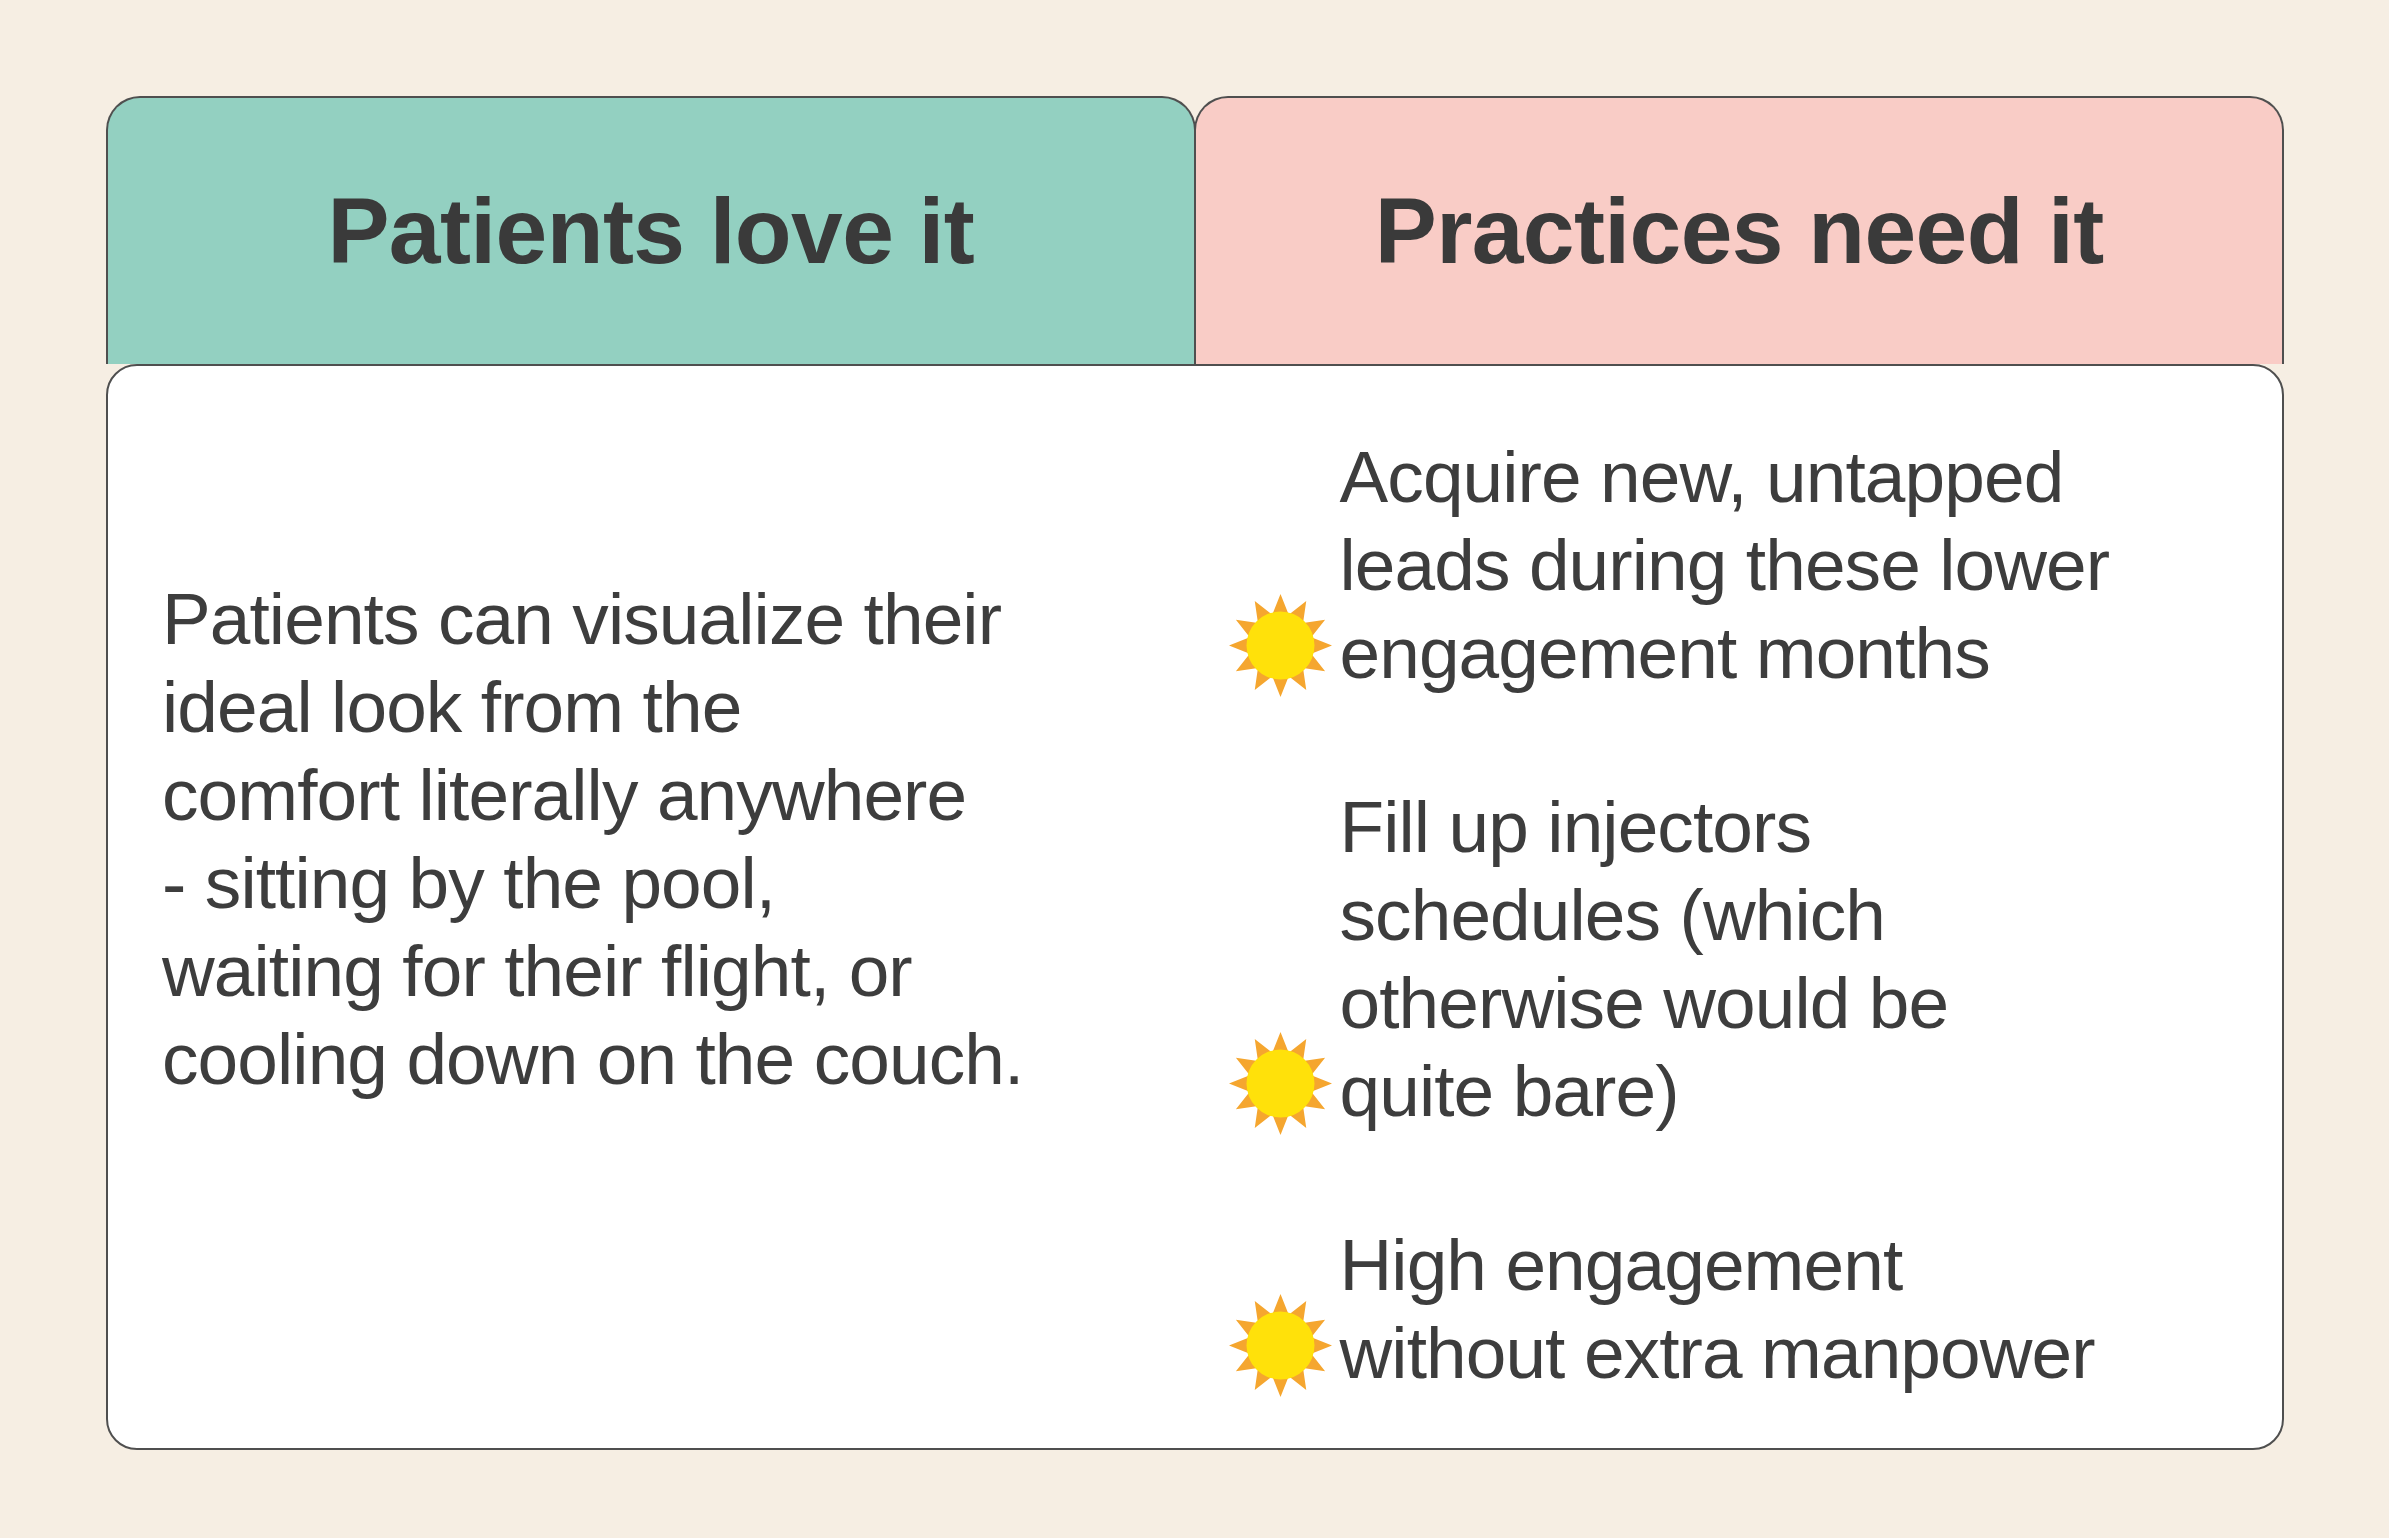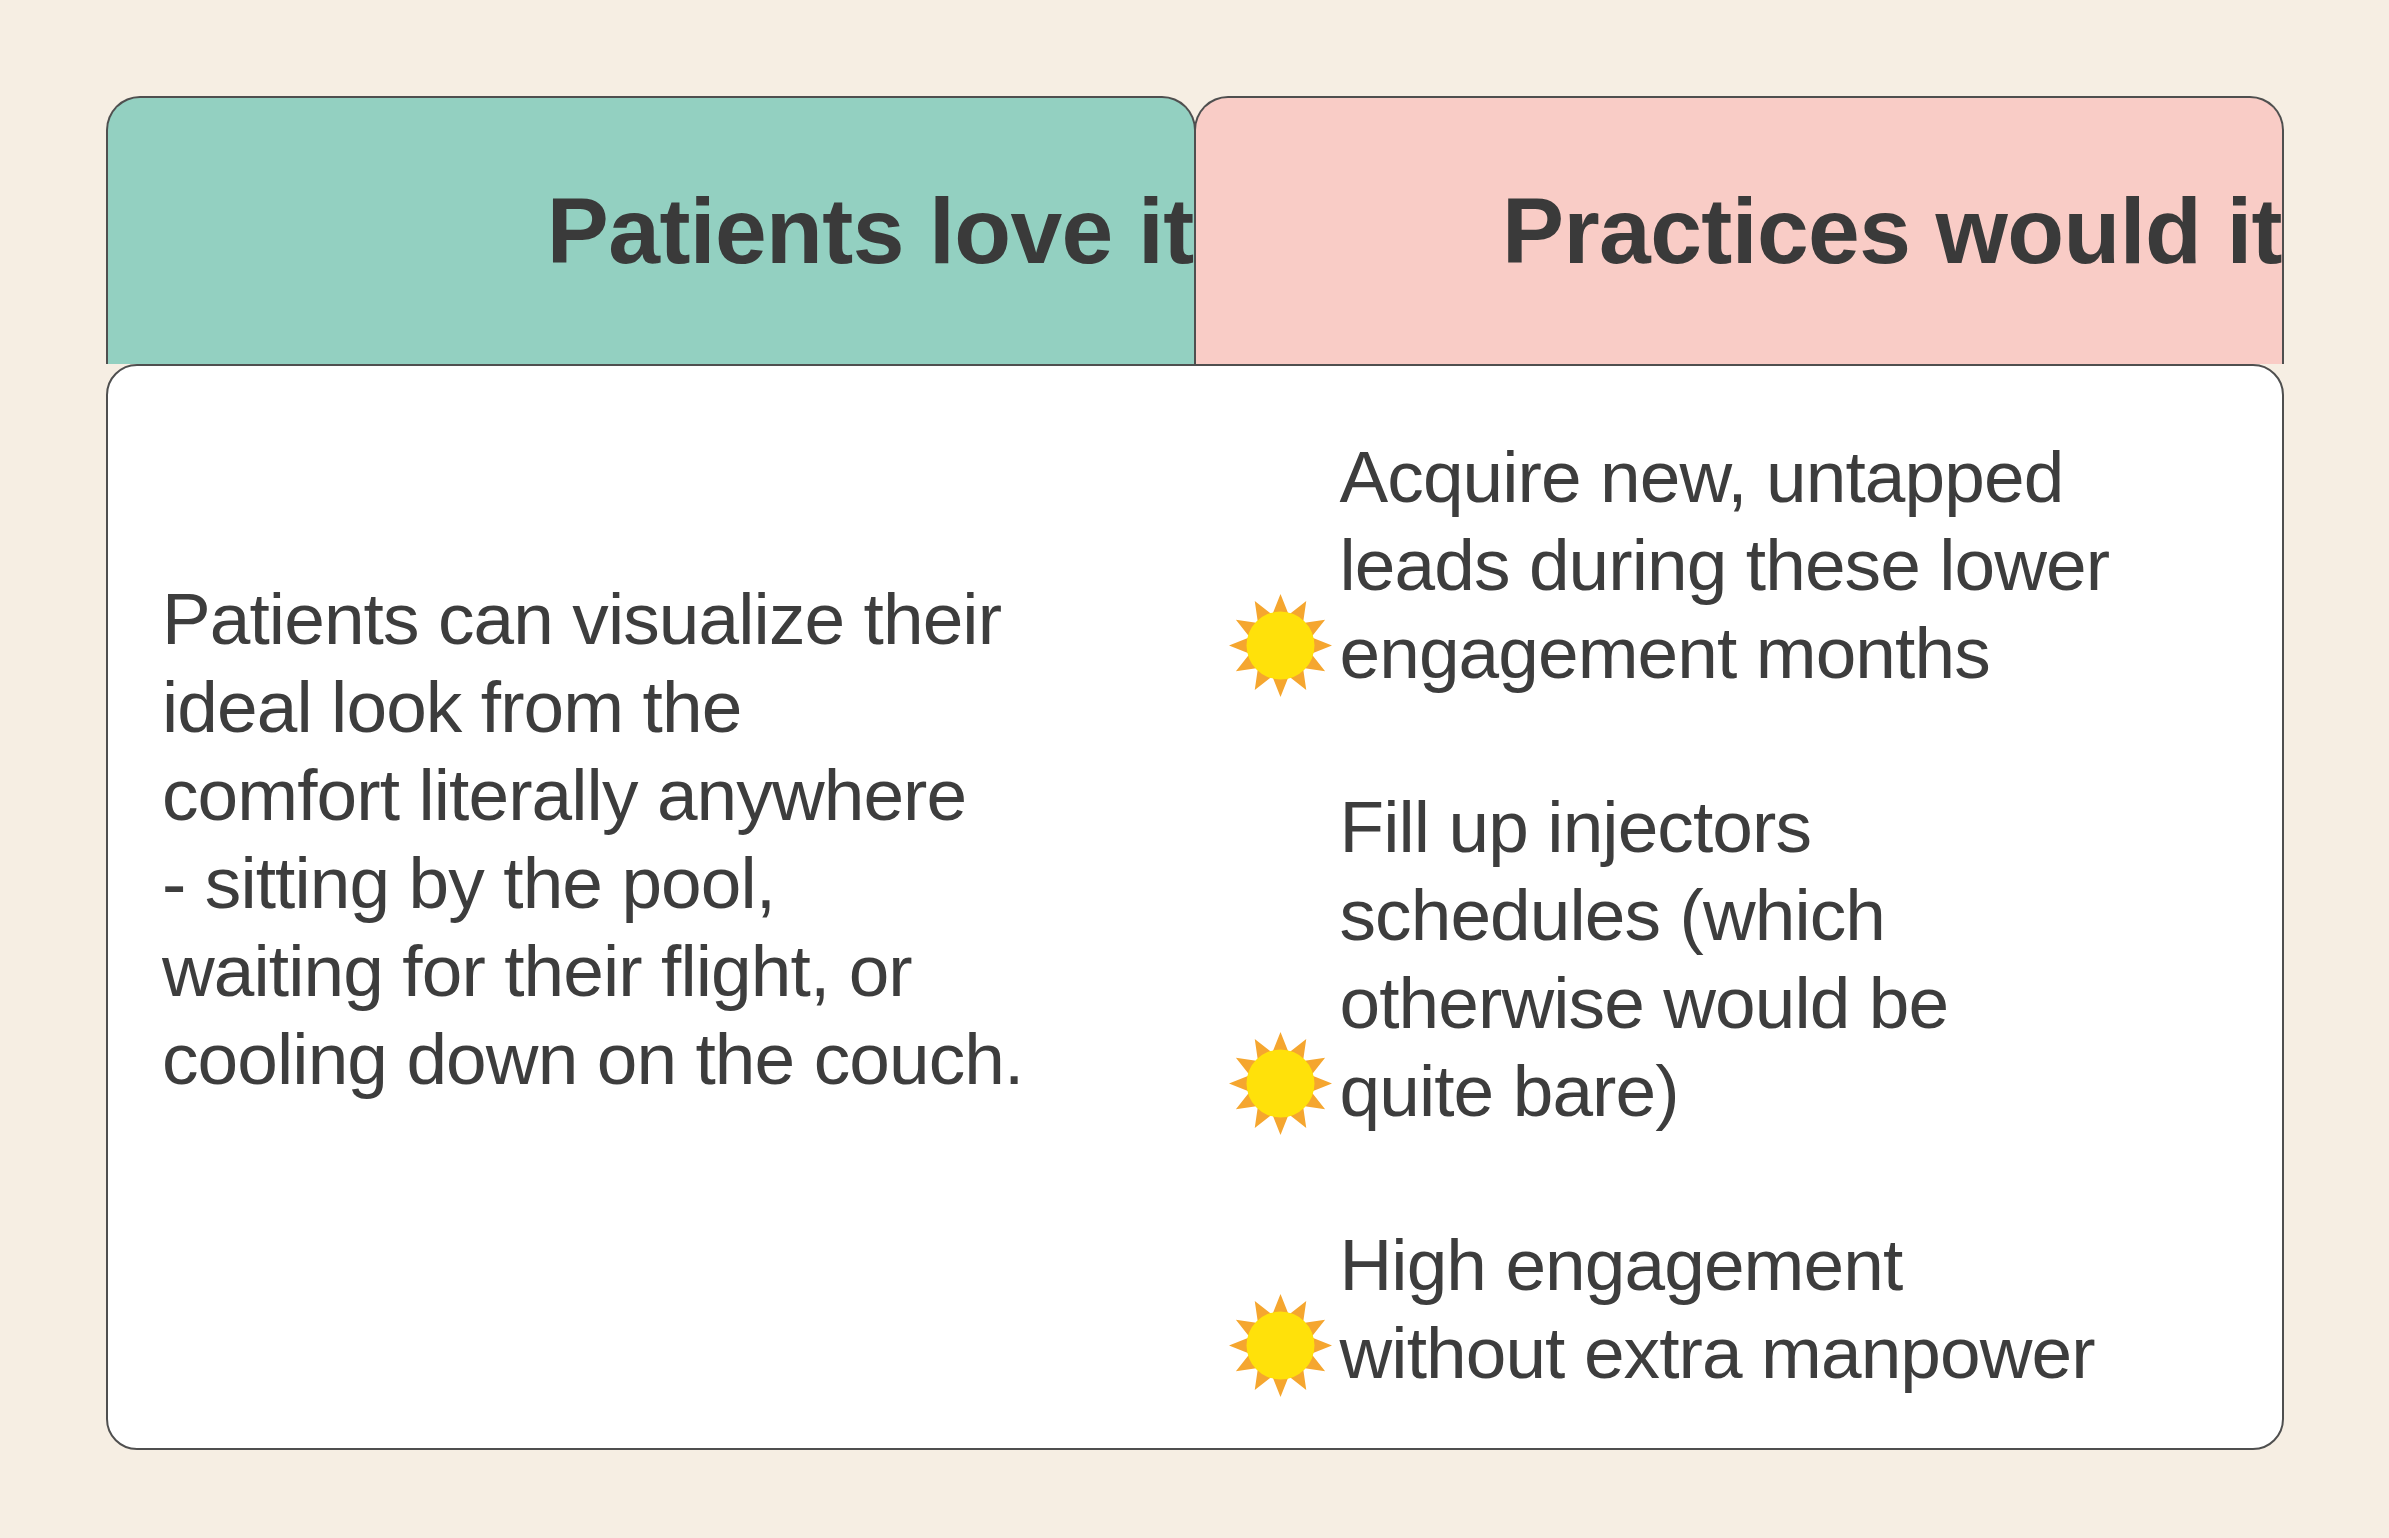--- a/index.html
+++ b/index.html
@@ -26,21 +26,21 @@
     display: flex;
     height: 268px;
   }
   .tab {
     flex: 1;
     border: 2.5px solid #4f4f4f;
     border-bottom: none;
     border-radius: 34px 34px 0 0;
     display: flex;
     align-items: center;
-    justify-content: flex-end;
+    justify-content: center;
   }
   .tab-right { margin-left: -1.2px; }
   .tab h2 {
     margin: 0;
     font-size: 93px;
     font-weight: 700;
     color: #3a3a3a;
     letter-spacing: -0.6px;
   }
 
@@ -94,21 +94,21 @@
 </head>
 <body>
 
 <div class="canvas">
 
   <div class="tabs">
     <div class="tab tab-left" style="background:#93d0c1">
       <h2>Patients love it</h2>
     </div>
     <div class="tab tab-right" style="background:#f9ccc6">
-      <h2>Practices would it</h2>
+      <h2>Practices need it</h2>
     </div>
   </div>
 
   <div class="card">
 
     <div class="col col-left">
       <p class="body-text">Patients can visualize their
 ideal look from the
 comfort literally anywhere
 - sitting by the pool,

